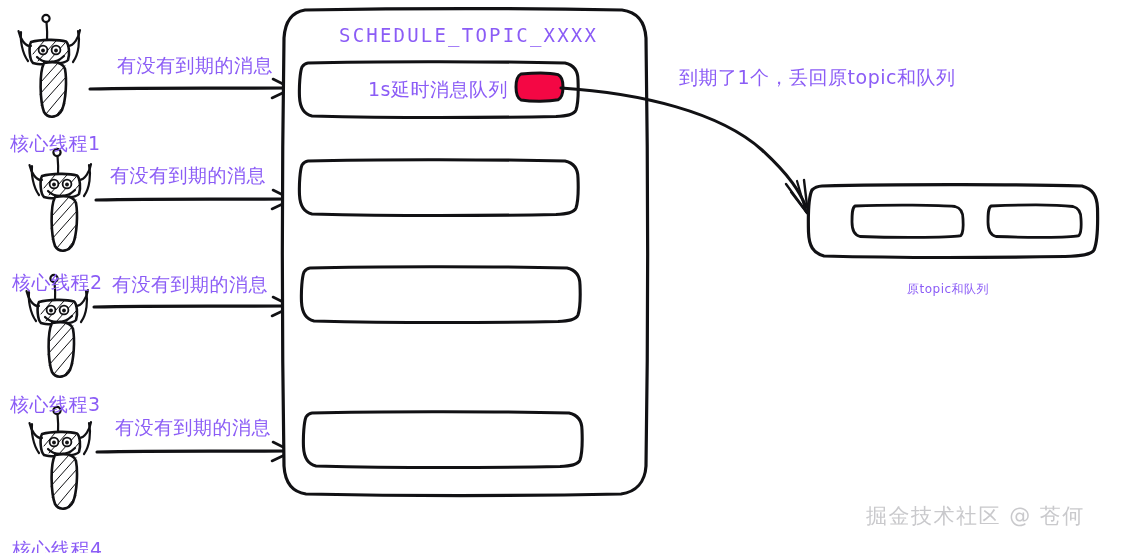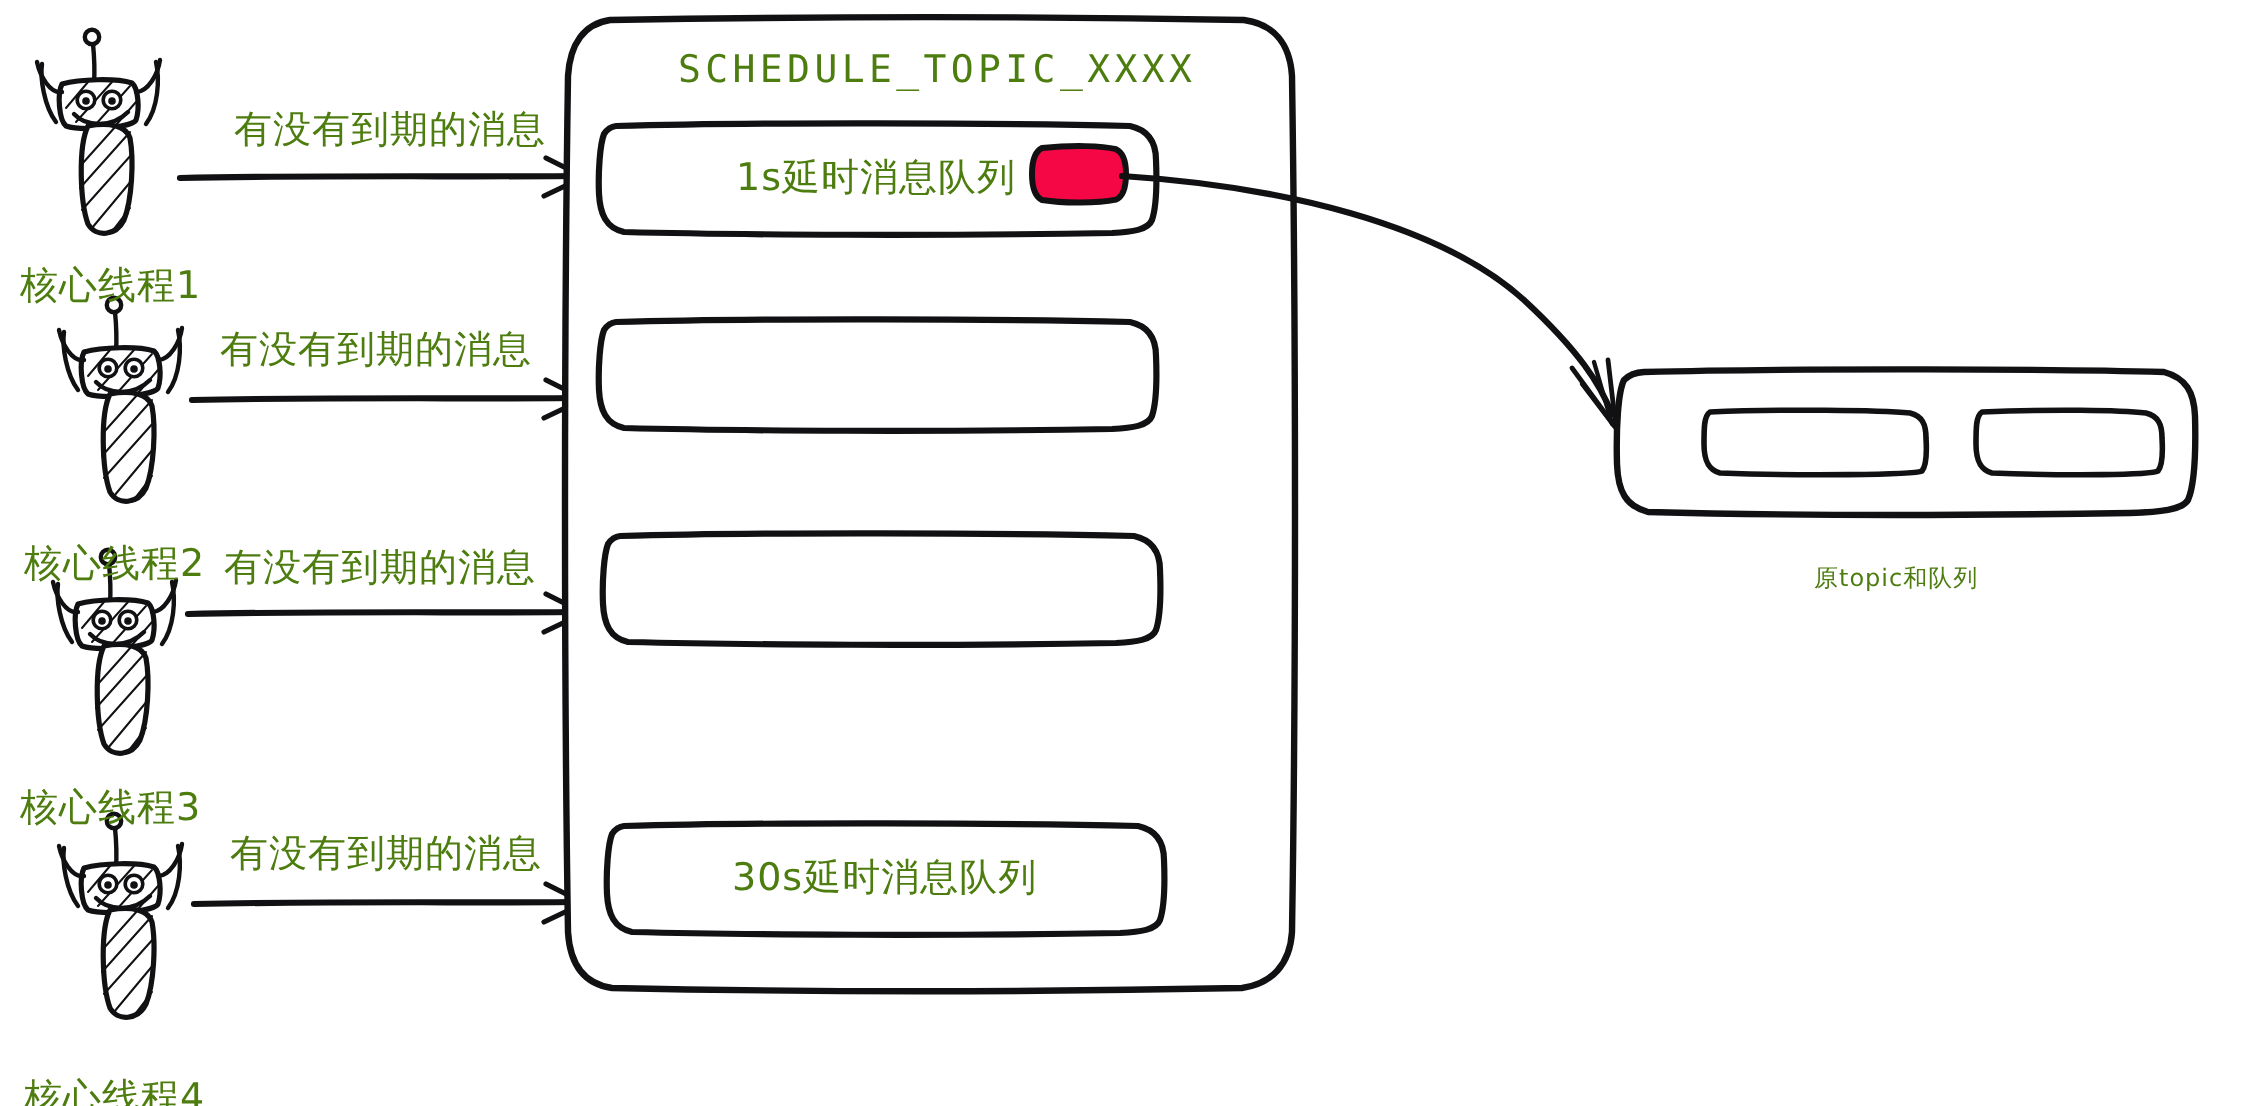--- a/index.html
+++ b/index.html
@@ -19,21 +19,21 @@
   }
   #canvas svg.layer {
     position: absolute;
     top: 0;
     left: 0;
     width: 1121px;
     height: 553px;
   }
   .lbl {
     position: absolute;
-    color: #4d7c0f;
+    color: #8b5cf6;
     font-family: "DejaVu Sans", "Liberation Sans", sans-serif;
     white-space: nowrap;
     line-height: 1;
     user-select: none;
   }
   .thread-name {
     font-size: 19px;
     letter-spacing: 0.5px;
     margin-top: 22px;
   }
@@ -268,29 +268,30 @@
                C1081.5 227 1081 233 1079 235.5
                C1075 237.5 1036 238 996 236.5
                C990 235 988 230 988 222
                C988 214 988 208 991 206 Z"></path>
     </g>
   </svg>
 
   <div class="lbl container-title" style="left:339px; top:26px;">SCHEDULE_TOPIC_XXXX</div>
 
   <div class="lbl queue-label" style="left:368px; top:80px;">1s延时消息队列</div>
-  <div class="lbl queue-label" style="left:366px; top:430px;">30s延时消息队列</div>
 
   <div class="lbl thread-name" style="left:10px; top:112px;">核心线程1</div>
   <div class="lbl thread-name" style="left:12px; top:251px;">核心线程2</div>
   <div class="lbl thread-name" style="left:10px; top:373px;text-align:right;">核心线程3</div>
   <div class="lbl thread-name" style="left:12px; top:518px;">核心线程4</div>
 
   <div class="lbl arrow-label" style="left:117px; top:56px;">有没有到期的消息</div>
   <div class="lbl arrow-label" style="left:110px; top:166px;">有没有到期的消息</div>
   <div class="lbl arrow-label" style="left:112px; top:275px;">有没有到期的消息</div>
   <div class="lbl arrow-label" style="left:115px; top:418px;">有没有到期的消息</div>
 
+  <div class="lbl arrow-label" style="left:679px; top:68px;">到期了1个，丢回原topic和队列</div>
 
   <div class="lbl topic-caption" style="left:907px; top:283px;">原topic和队列</div>
 
+  <div class="watermark" style="left:866px; top:502px;">掘金技术社区 @ 苍何</div>
 
 </div>
 
 </body></html>

